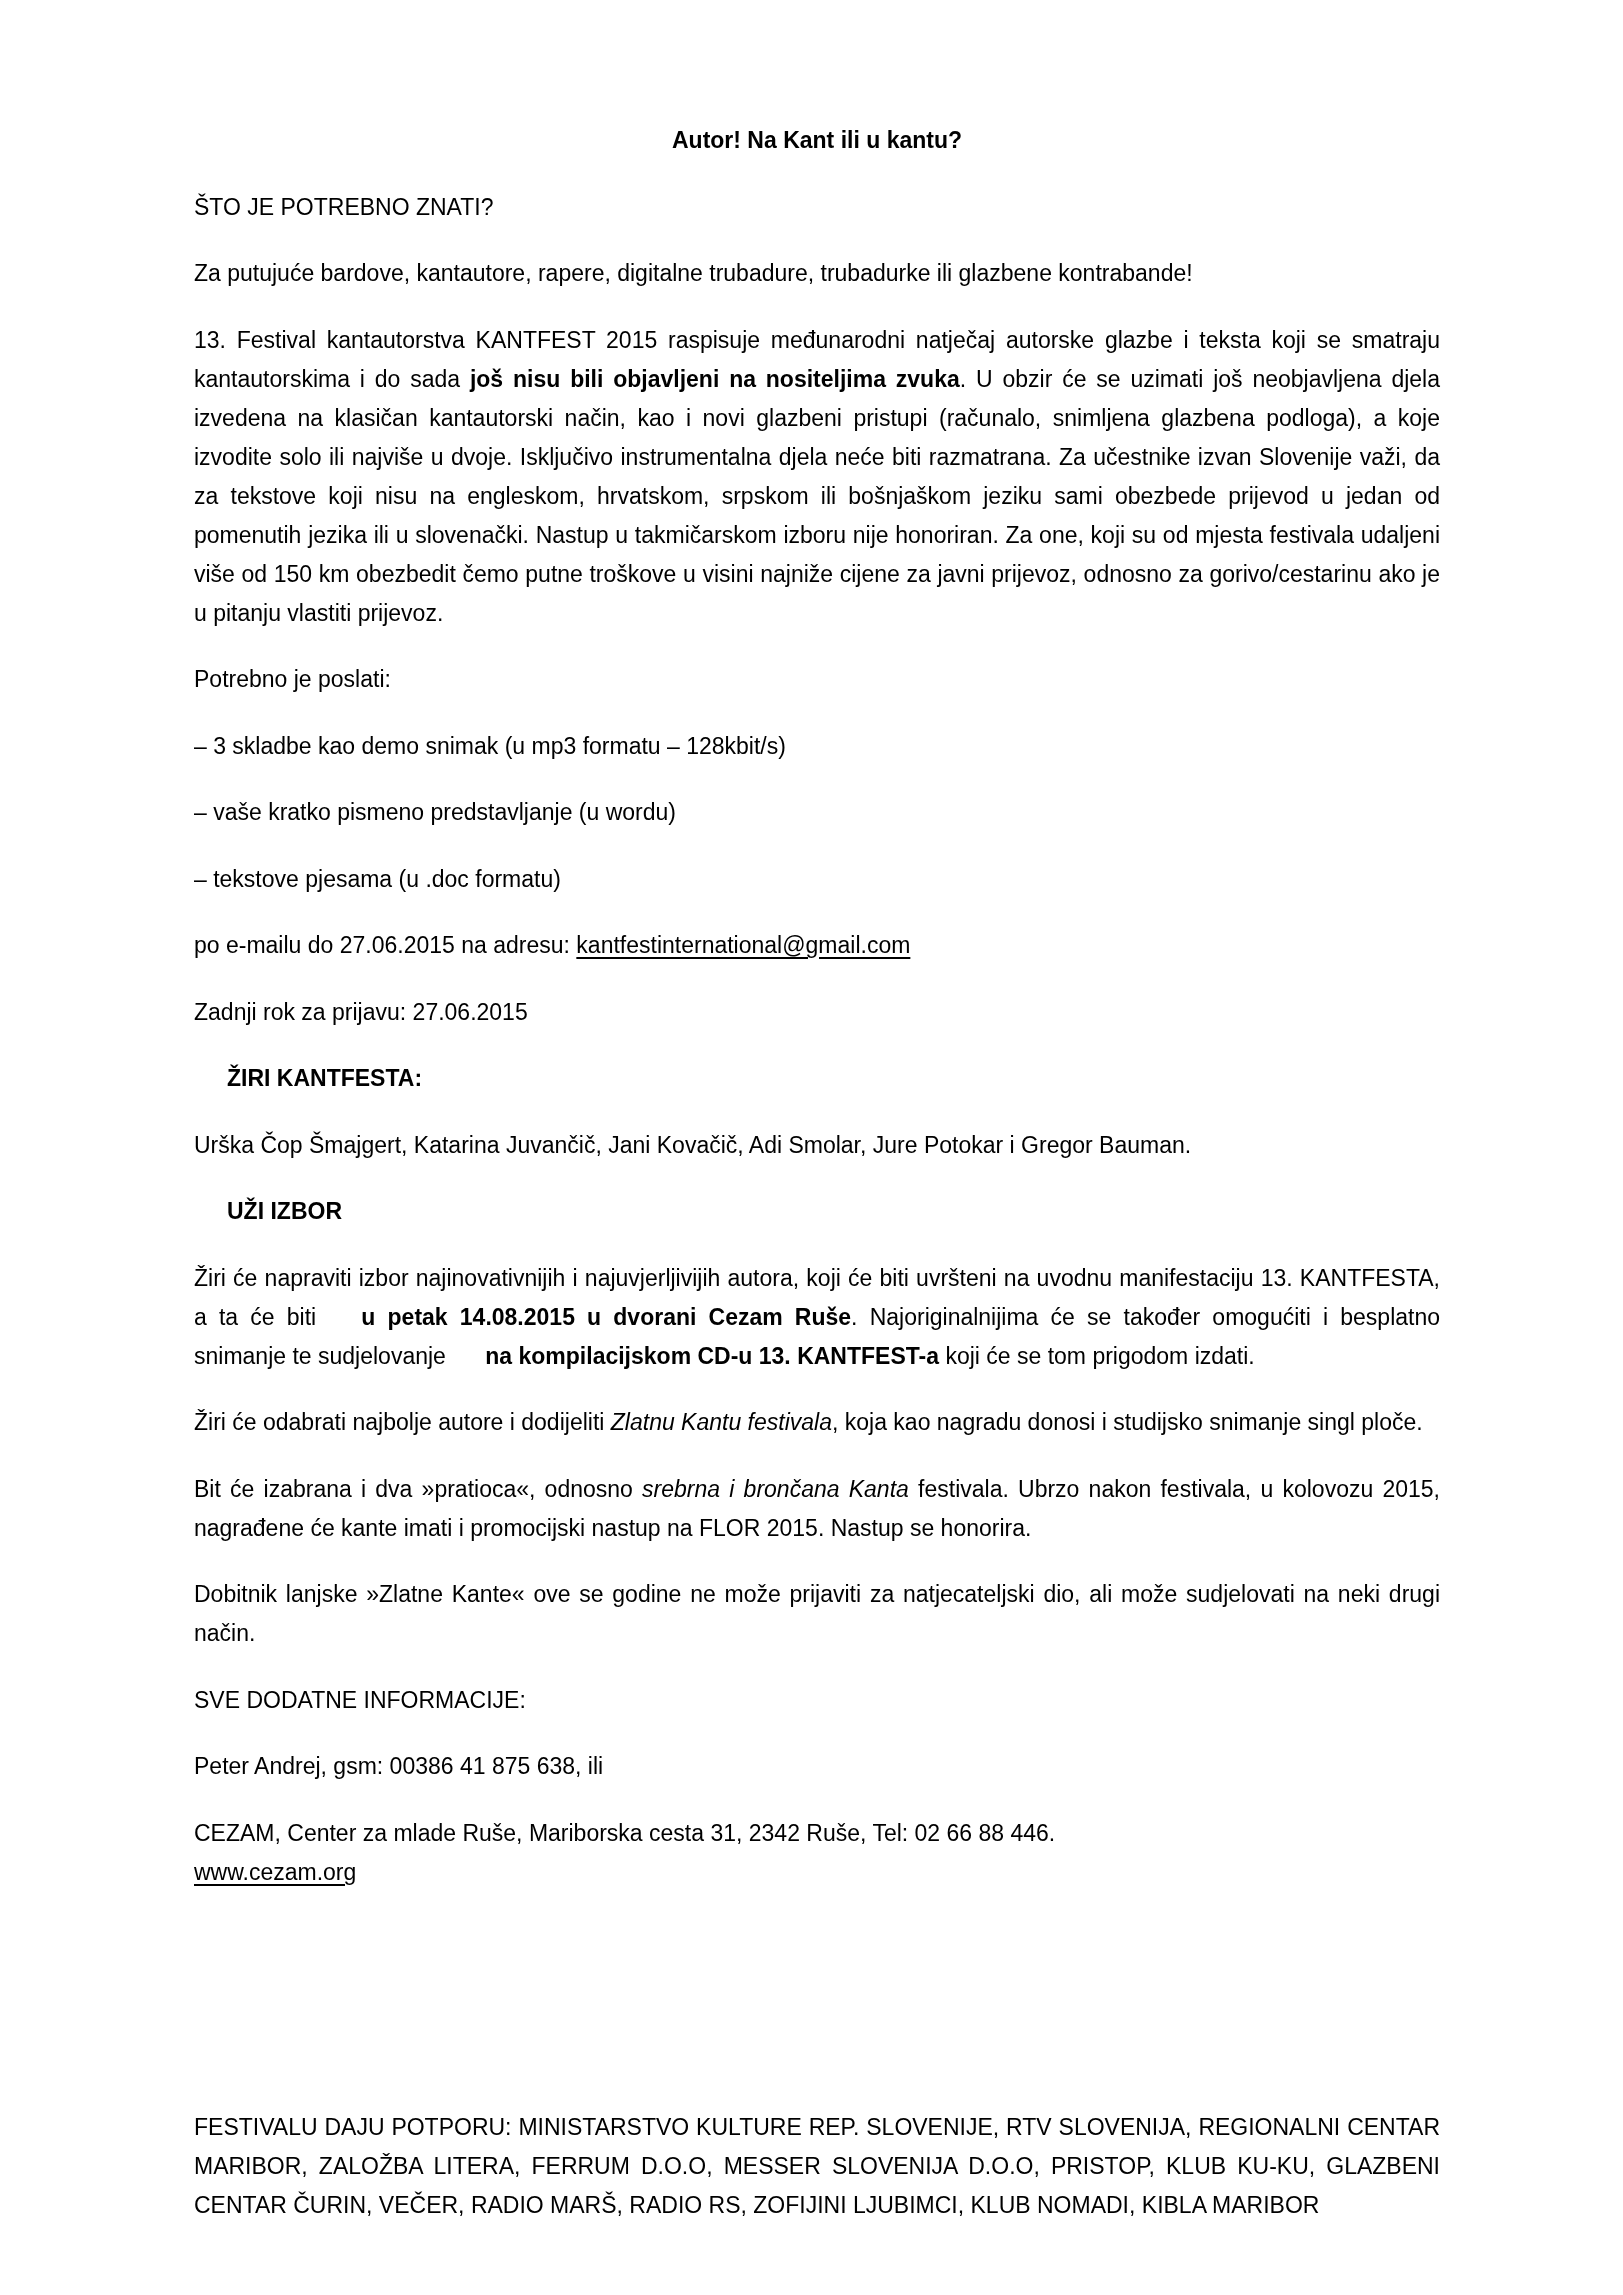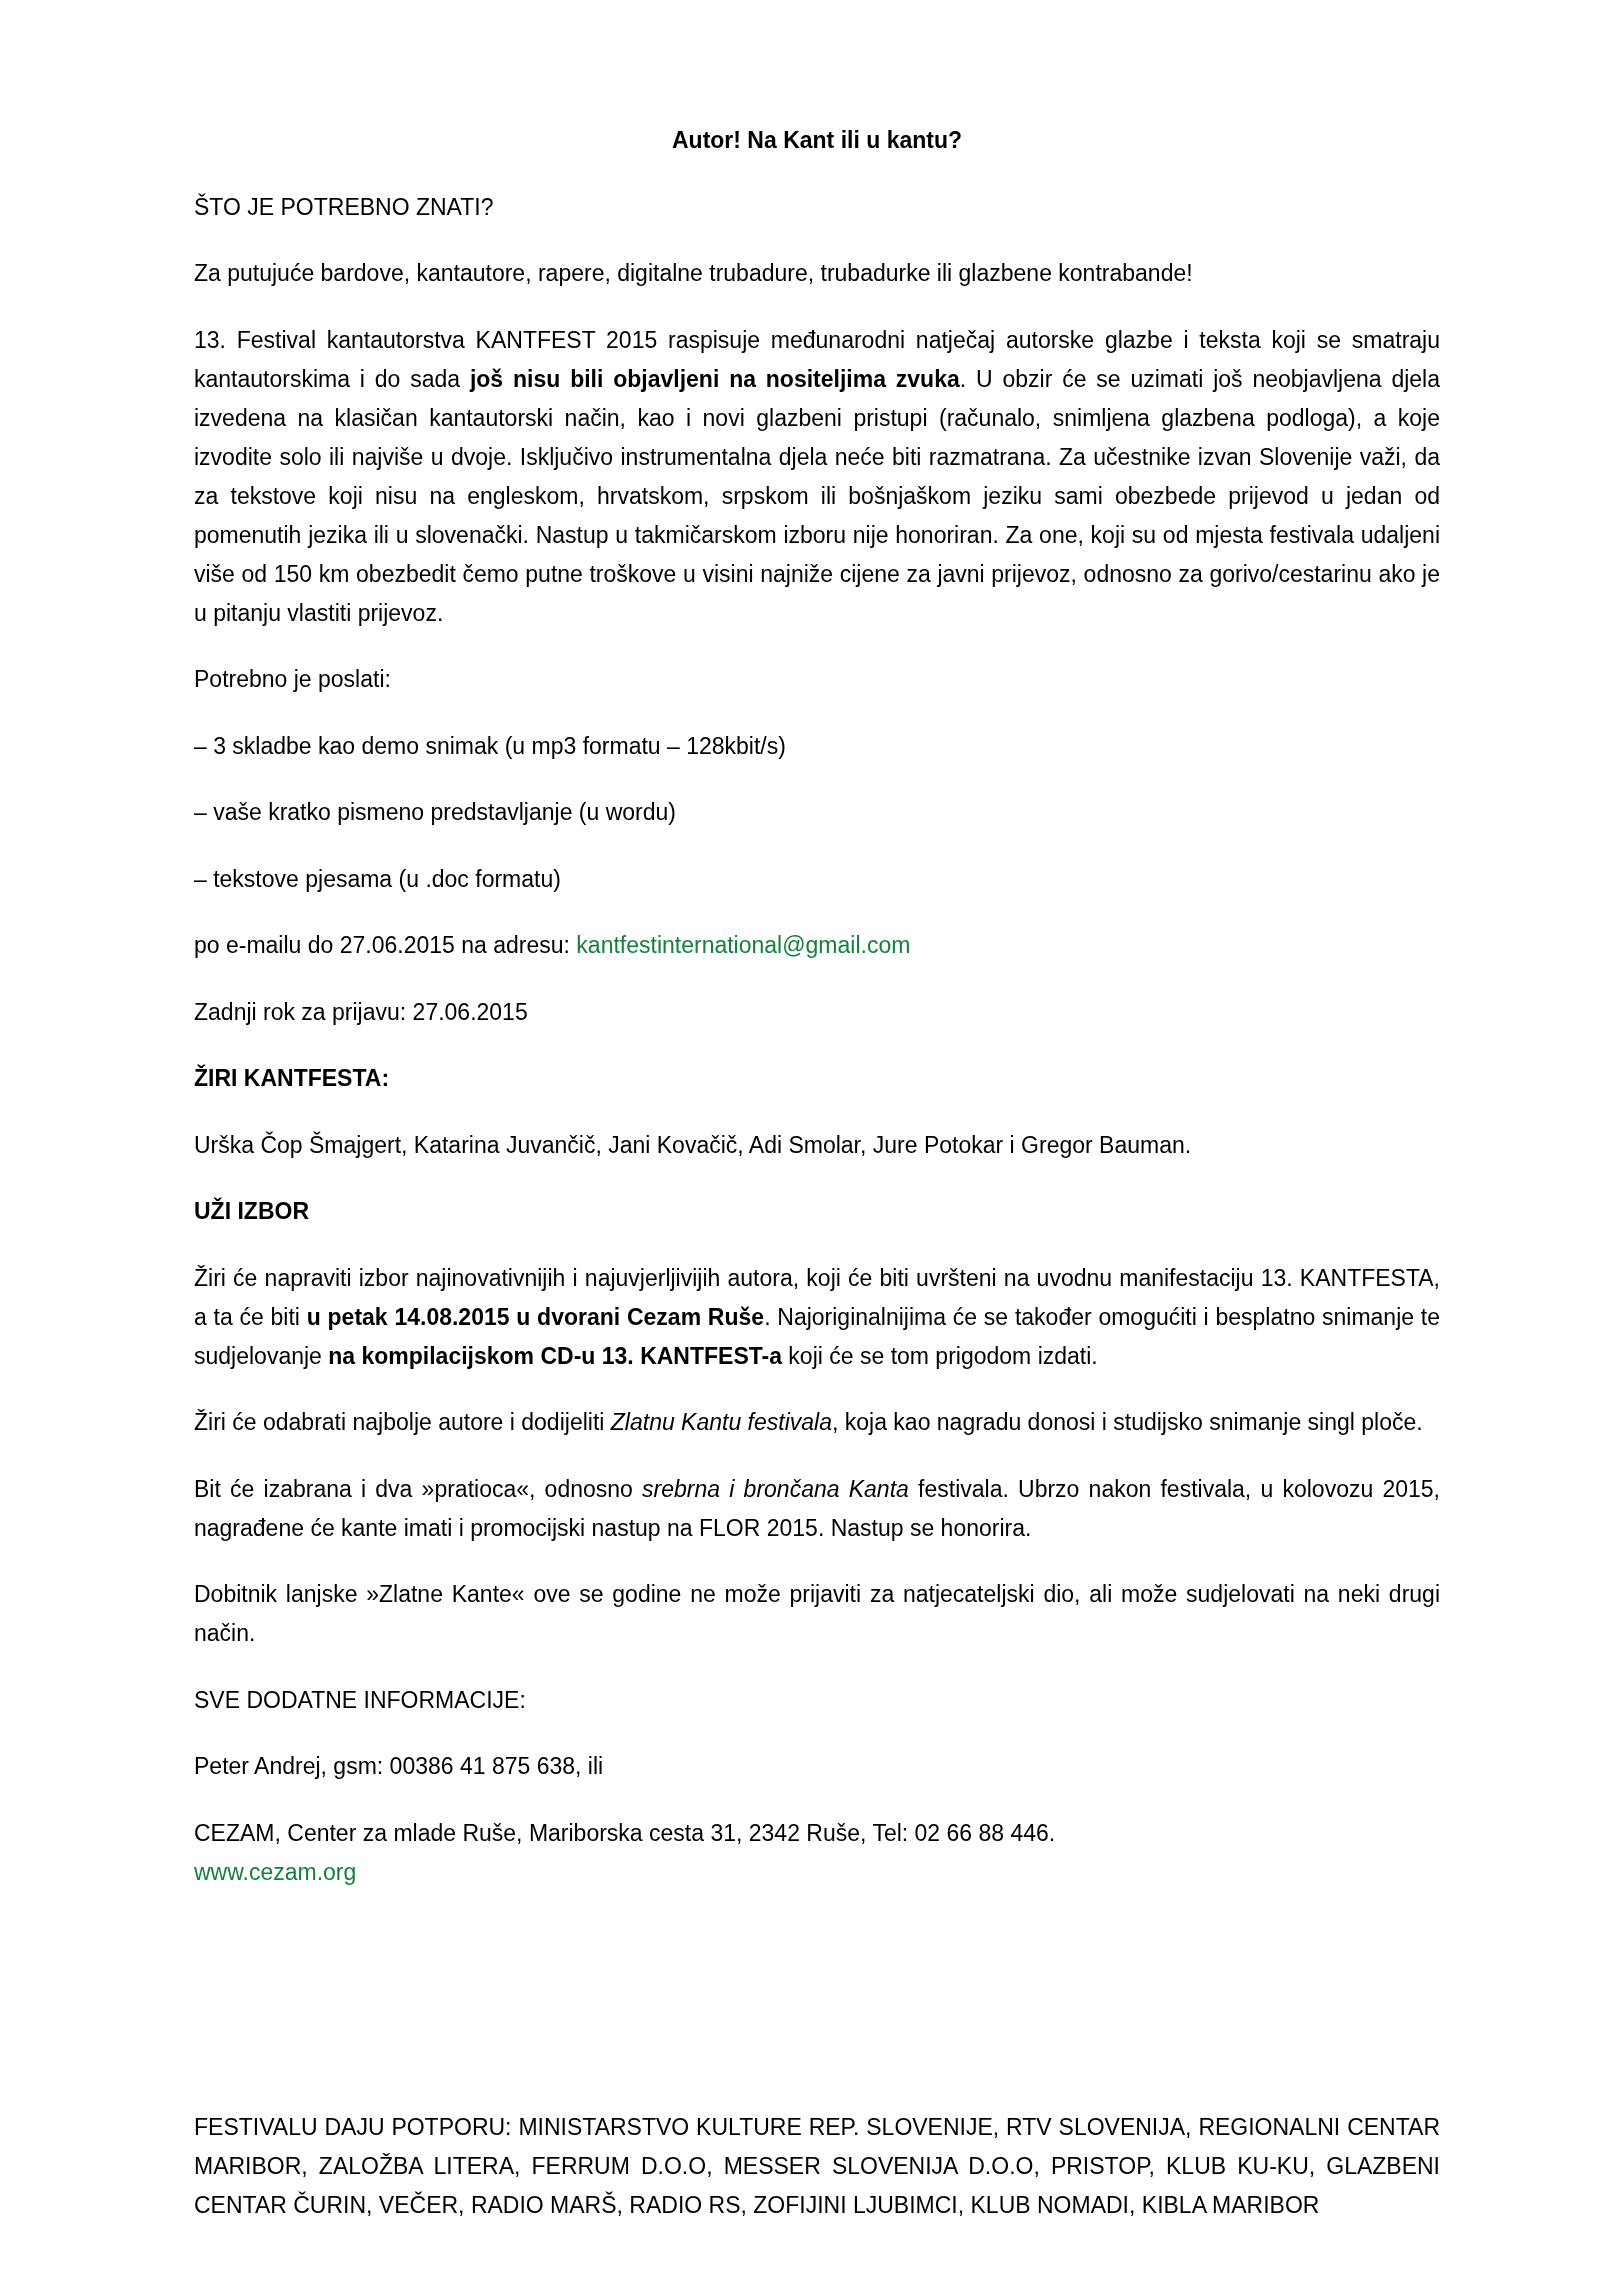--- a/index.html
+++ b/index.html
@@ -9,24 +9,24 @@
   }
   .page {
     position: absolute; left: 194px; top: 97px; width: 1246px;
     font-size: 23px; line-height: 39px;
   }
   .center { text-align: center; }
   p { margin: 0 0 27.5px 0; }
   .justify { text-align: justify; }
   .title { margin-top: 0; margin-bottom: 27.5px; }
   .subtitle { font-weight: bold; margin-top: 24px; }
-  .bold { font-weight: bold; }
+  .bold { font-weight: bold; margin-left: 33px; }
   .bi { font-weight: bold; }
   .it { font-style: italic; }
-  a.link { color: #15803d; text-decoration-thickness: 2px; text-underline-offset: 3.9px; }
+  a.link { color: #000000; text-decoration: underline; text-decoration-thickness: 2px; text-underline-offset: 3.9px; }
   .tight { margin-bottom: 0; }
   .footer { position: absolute; left: 194px; top: 2108px; width: 1246px; font-size: 23px; line-height: 39px; text-align: justify; }
 </style>
 </head>
 <body>
 
 <div class="page">
   <p class="center subtitle">Autor! Na Kant ili u kantu?</p>
   <p>ŠTO JE POTREBNO ZNATI?</p>
   <p>Za putujuće bardove, kantautore, rapere, digitalne trubadure, trubadurke ili glazbene kontrabande!</p>

